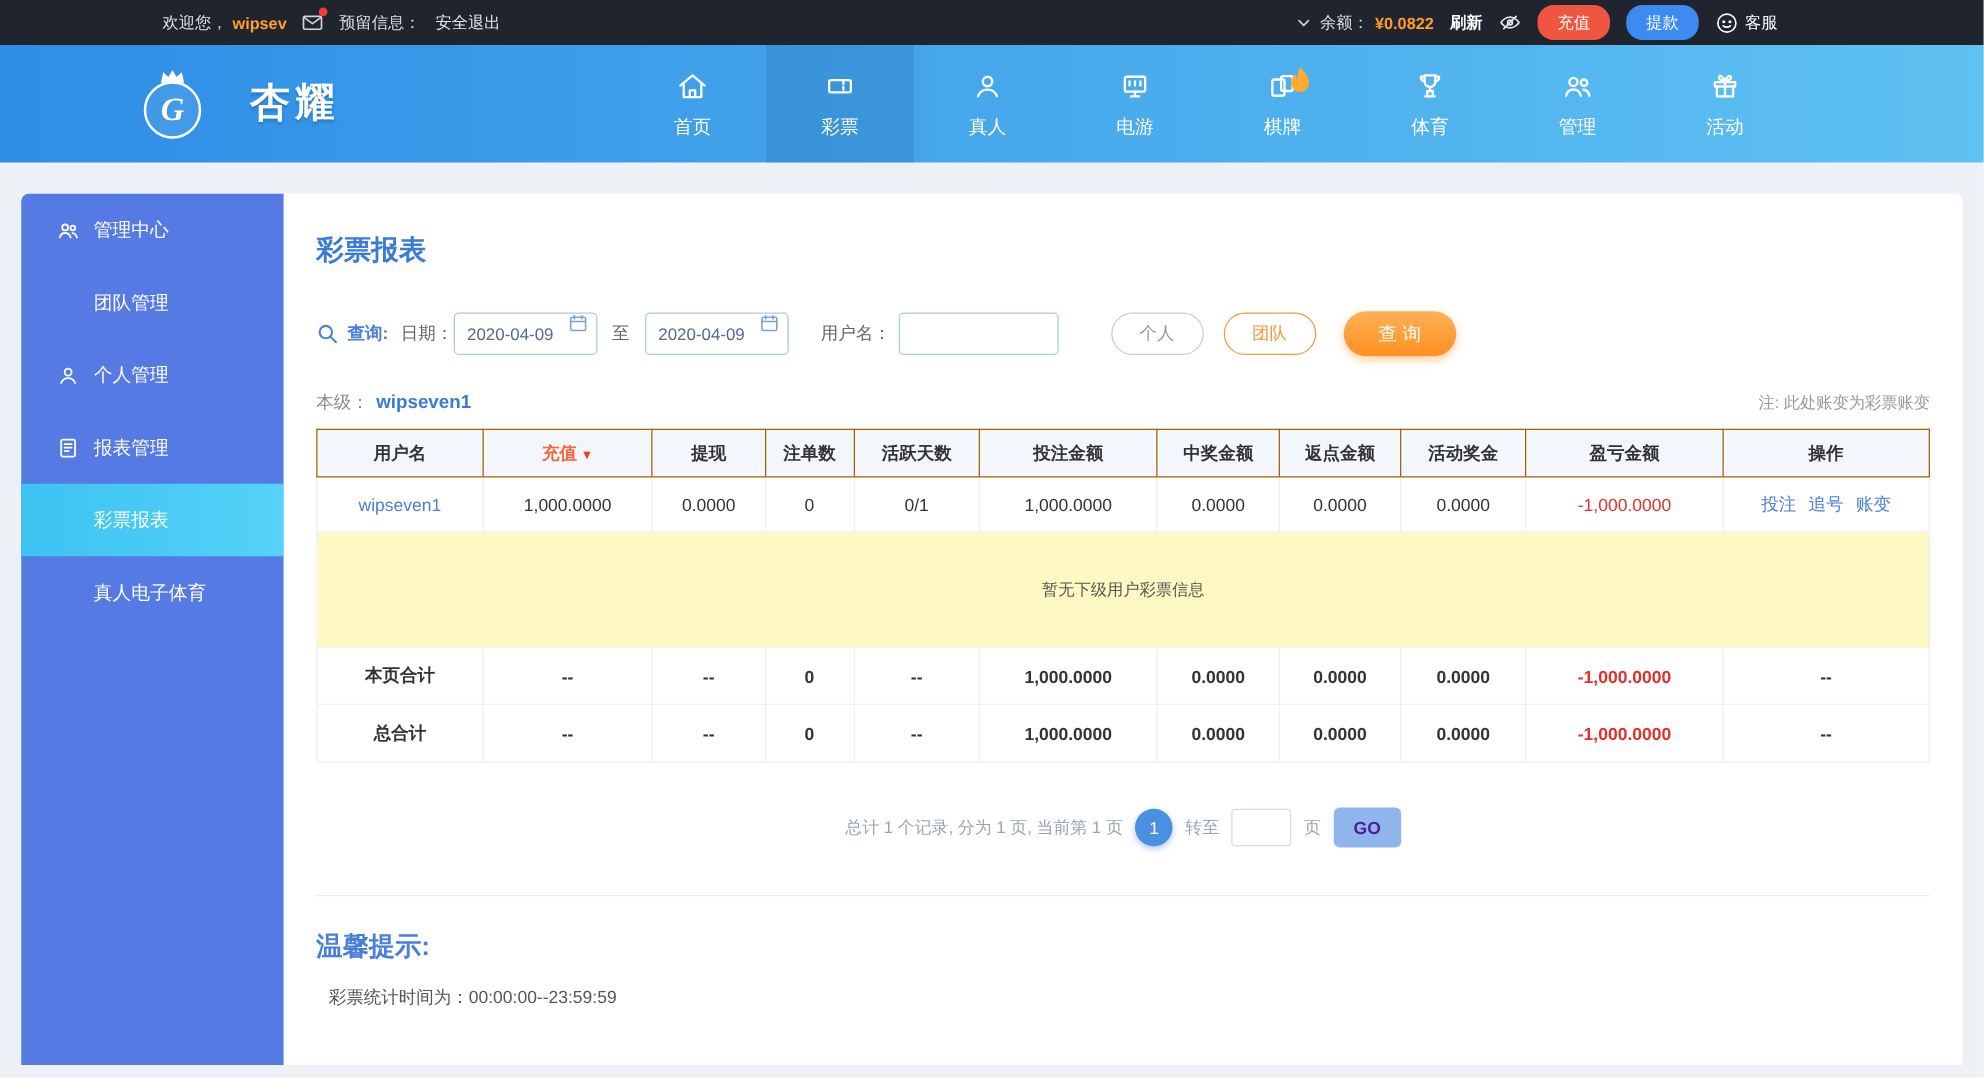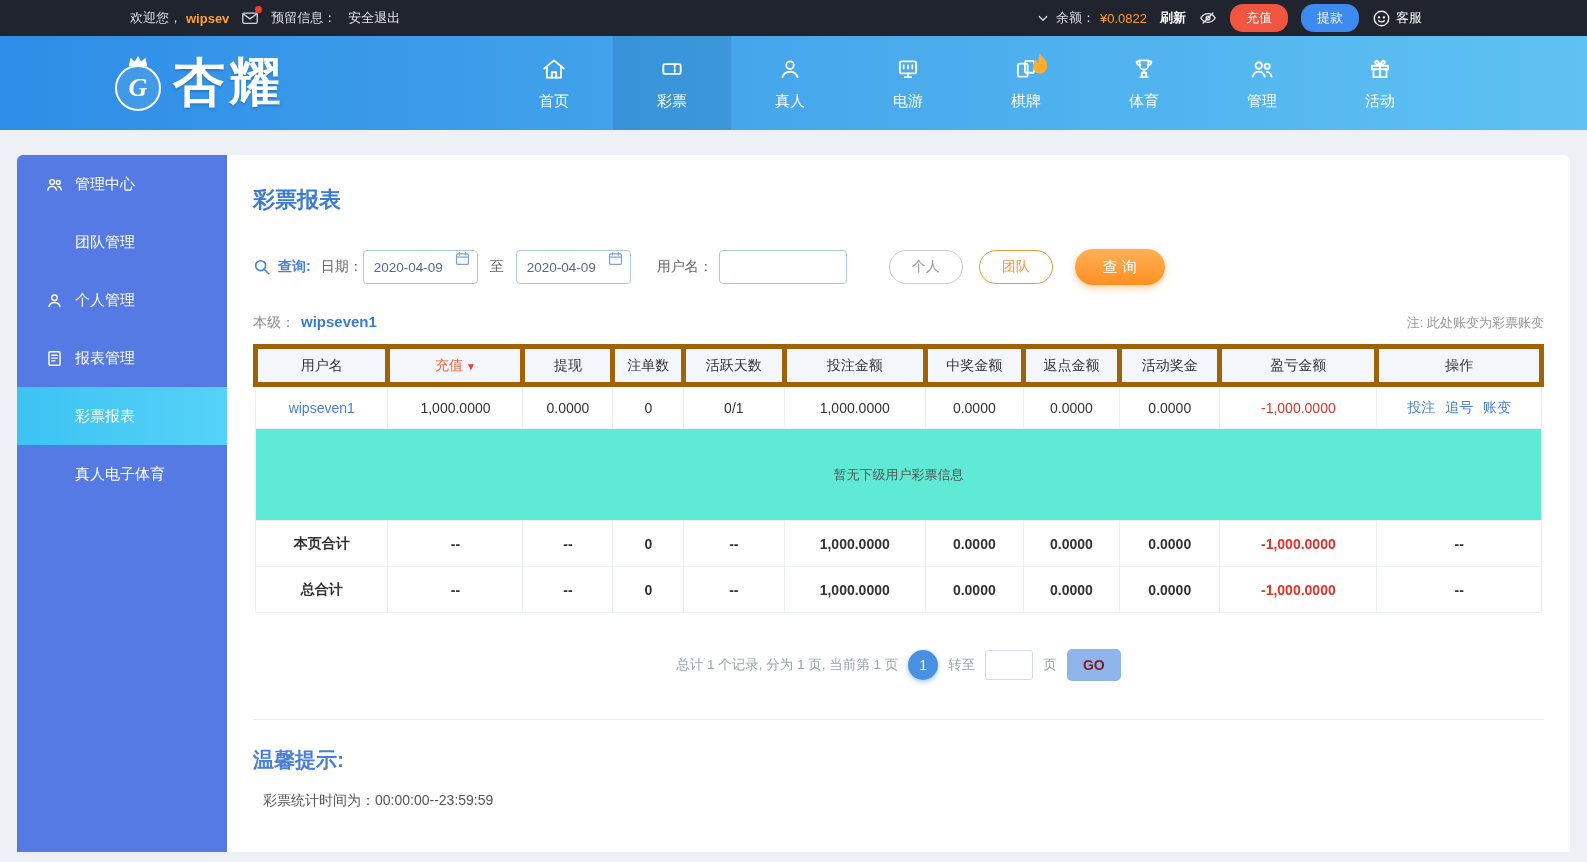--- a/index.html
+++ b/index.html
@@ -6,41 +6,41 @@
   html,body { width:1587px; height:862px; overflow:hidden; }
   body { background:#edf1f6; font-family:"Liberation Sans","DejaVu Sans",sans-serif; }
   a { text-decoration:none; cursor:pointer; }
 
   
   .topbar { height:36px; background:#20242e; color:#dcdfe5; display:flex; align-items:center;
             padding:0 165px 0 130px; font-size:13px; }
   .topbar .grp { display:flex; align-items:center; gap:12px; }
   .topbar .right { margin-left:auto; display:flex; align-items:center; gap:13px; }
   .tb-username { color:#ffa02b; font-weight:bold; }
-  .tb-balance-val { color:#ff9d2b; font-weight:normal; }
+  .tb-balance-val { color:#ff9d2b; font-weight:bold; }
   .tb-refresh { color:#fff; font-weight:bold; cursor:pointer; }
   .tb-logout { color:#e6e9ee; cursor:pointer; }
   .tb-pill { border:none; color:#fff; font-size:13px; padding:5px 16px; border-radius:13px; cursor:pointer;
              font-family:inherit; }
   .tb-pill.recharge { background:#f0553f; }
   .tb-pill.withdraw { background:#3d8bf0; }
   .icon-btn { display:inline-flex; align-items:center; cursor:pointer; position:relative; }
   .mail-dot { position:absolute; top:-3px; right:-3px; width:7px; height:7px; border-radius:50%; background:#f23c30; }
   .tb-service { display:flex; align-items:center; gap:5px; cursor:pointer; color:#fff; }
 
   
   .nav { height:94px; background:linear-gradient(90deg,#2e8de6,#5fc2f2); display:flex; align-items:center; }
   .brand { display:flex; align-items:center; gap:12px; margin-left:115px; cursor:pointer; }
   .logo { display:flex; flex-direction:column; align-items:center; }
   .logo-crown { margin-bottom:-3px; }
   .logo-circle { width:46px; height:46px; border:2.5px solid #fff; border-radius:50%;
                  background:rgba(255,255,255,.08); display:flex; align-items:center; justify-content:center; }
   .logo-g { font-family:"Liberation Serif","DejaVu Serif",serif; font-style:italic; font-size:26px; color:#fff; font-weight:bold; }
-  .brand-name { font-size:52px; font-weight:bold; color:#fff; letter-spacing:4px;
-                text-shadow:0 2px 2px rgba(25,80,140,.35); }
+  .brand-name { font-size:32px; font-weight:bold; color:#fff; letter-spacing:4px;
+                text-shadow:0 2px 2px rgba(25,80,140,.35);margin-left:27px; }
   .nav-items { display:flex; margin-left:auto; margin-right:148px; height:100%; }
   .nav-item { width:118px; height:100%; display:flex; flex-direction:column; align-items:center;
               justify-content:center; gap:10px; color:#fff; cursor:pointer; position:relative; }
   .nav-item.active { background:rgba(0,40,90,.12); }
   .nav-icon { position:relative; display:flex; }
   .nav-icon svg { width:26px; height:26px; }
   .flame { position:absolute; right:-14px; top:-4px; }
   .nav-label { font-size:15px; }
 
   
@@ -74,41 +74,41 @@
                 background:linear-gradient(180deg,#ffb057,#ff9022); color:#fff; font-size:15px; cursor:pointer;
                 box-shadow:0 3px 7px rgba(255,150,40,.45); font-family:inherit; }
 
   
   .level-row { display:flex; align-items:baseline; font-size:14px; color:#888; margin-bottom:12px; }
   .level-user { color:#3a7bd5; font-weight:bold; margin-left:6px; font-size:15px; }
   .note { margin-left:auto; color:#999; font-size:13px; }
 
   
   table.report { width:100%; border-collapse:collapse; font-size:14px; color:#333; }
-  .report th { background:#f3f6fb; height:38px; font-weight:normal; border:5px solid #a16207; }
+  .report th { background:#f3f6fb; height:38px; font-weight:bold; border:1px solid #a16207; }
   .report td { height:44px; text-align:center; border:1px solid #edf0f5; }
   .th-recharge { color:#f2653d; }
   .sort-arrow { color:#e8402a; font-size:10px; margin-left:3px; }
   .link { color:#4a7edb; }
   .red { color:#e0312a; }
   .actions a { color:#4a7edb; margin:0 3px; }
-  .empty-cell { background:#5eead4; height:92px !important; color:#555; font-size:13px;
+  .empty-cell { background:#fef9c3; height:92px !important; color:#555; font-size:13px;
                 border-left:1px solid #edf0f5; border-right:1px solid #edf0f5; }
   .total-row td { font-weight:bold; height:46px; }
   .total-label { color:#333; }
 
   
   .pagination { margin-top:36px; display:flex; align-items:center; justify-content:center; gap:10px;
                 color:#9aa4b0; font-size:13.5px; }
   .page-circle { width:30px; height:30px; border-radius:50%; background:#4a90e2; color:#fff; display:flex;
                  align-items:center; justify-content:center; font-size:14px; cursor:pointer;
                  box-shadow:0 2px 5px rgba(74,144,226,.5); }
   .goto-input { width:48px; height:30px; border:1px solid #d5dce6; border-radius:3px; padding:0 6px;
                 font-family:inherit; }
-  .btn-go { width:54px; height:32px; border:none; border-radius:5px; background:#8fb5ec; color:#7f1d1d;
+  .btn-go { width:54px; height:32px; border:none; border-radius:5px; background:#8fb5ec; color:#4c1d95;
             font-weight:bold; font-size:14px; cursor:pointer; font-family:inherit; }
 
   
   .divider { margin-top:38px; border-top:1px solid #e8ecf2; }
   .tips-title { margin-top:26px; color:#4a7edb; font-weight:bold; font-size:21px; }
   .tips-content { margin-top:18px; color:#555; font-size:14px; padding-left:10px; }
 </style>
 </head>
 <body>
 

